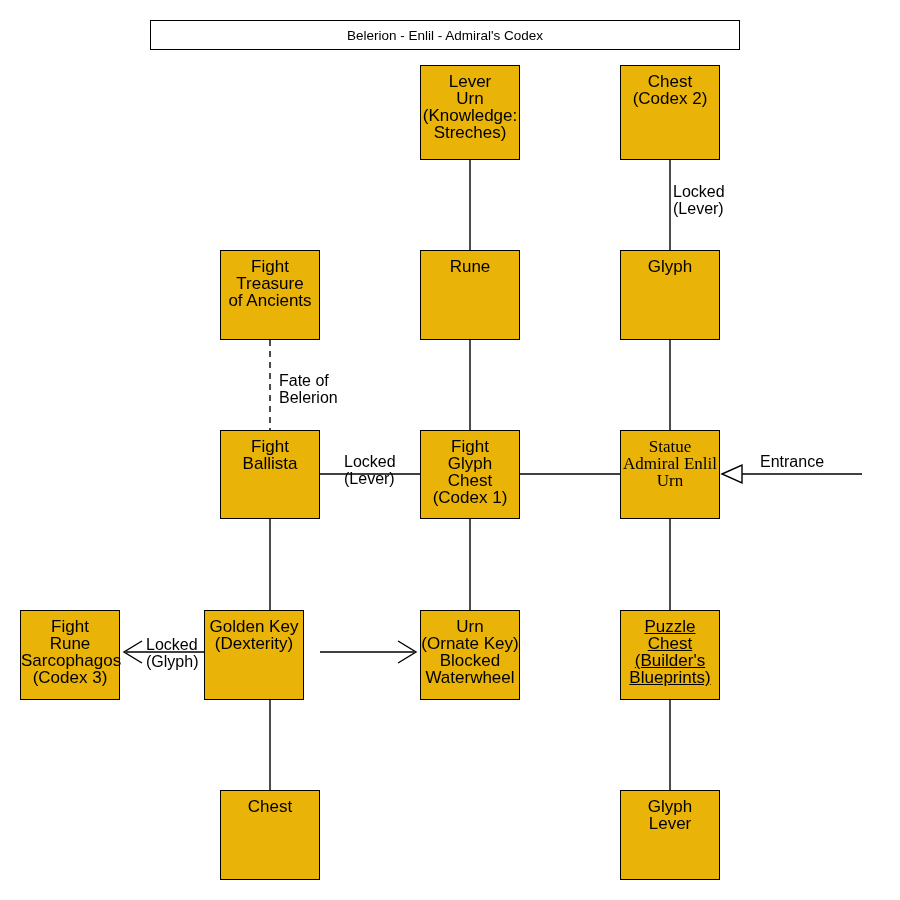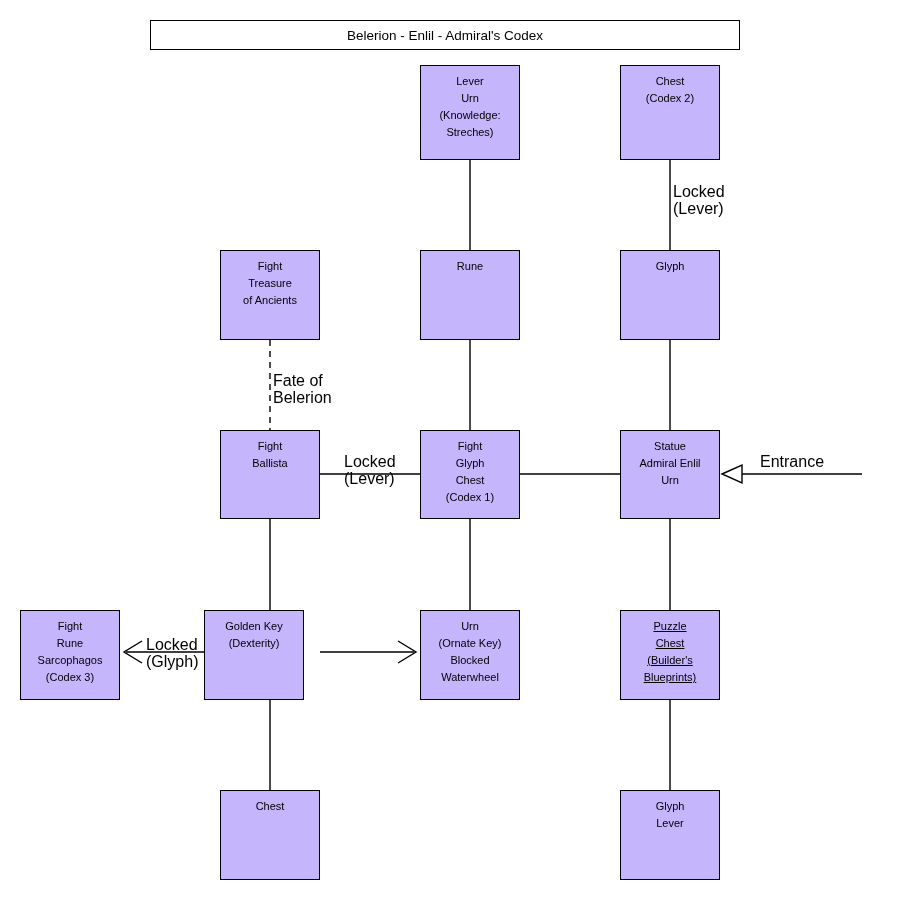--- a/index.html
+++ b/index.html
@@ -21,23 +21,23 @@
     left: 0;
     top: 0;
     width: 900px;
     height: 900px;
     pointer-events: none;
   }
   .node {
     position: absolute;
     box-sizing: border-box;
     border: 1.4px solid #000000;
-    background: #c4b5fd;
+    background: #eab308;
     color: #000000;
-    font-size: 11px;
+    font-size: 17px;
     line-height: 17px;
     text-align: center;
     padding-top: 7px;
     white-space: pre-line;
   }
   .title-bar {
     position: absolute;
     box-sizing: border-box;
     border: 1.4px solid #000000;
     background: #ffffff;
@@ -114,21 +114,21 @@
 Treasure
 of Ancients</div>
       <div class="node" style="left: 420px; top: 250px; width: 100px; height: 90px;">Rune</div>
       <div class="node" style="left: 620px; top: 250px; width: 100px; height: 90px;">Glyph</div>
       <div class="node" style="left: 220px; top: 430px; width: 100px; height: 89px;">Fight
 Ballista</div>
       <div class="node" style="left: 420px; top: 430px; width: 100px; height: 89px;">Fight
 Glyph
 Chest
 (Codex 1)</div>
-      <div class="node" style="left: 620px; top: 430px; width: 100px; height: 89px;">Statue
+      <div class="node" style="left: 620px; top: 430px; width: 100px; height: 89px; font-family: Liberation Serif, serif;">Statue
 Admiral Enlil
 Urn</div>
       <div class="node" style="left: 20px; top: 610px; width: 100px; height: 90px;">Fight
 Rune
 Sarcophagos
 (Codex 3)</div>
       <div class="node" style="left: 204px; top: 610px; width: 100px; height: 90px;">Golden Key
 (Dexterity)</div>
       <div class="node" style="left: 420px; top: 610px; width: 100px; height: 90px;">Urn
 (Ornate Key)
@@ -138,21 +138,21 @@
 Chest
 (Builder's
 Blueprints)</div>
       <div class="node" style="left: 220px; top: 790px; width: 100px; height: 90px;">Chest</div>
       <div class="node" style="left: 620px; top: 790px; width: 100px; height: 90px;">Glyph
 Lever</div>
     </div>
   <div id="edge-labels">
       <div class="edge-label" style="left: 673px; top: 183px;">Locked
 (Lever)</div>
-      <div class="edge-label" style="left: 273px; top: 372px;">Fate of
+      <div class="edge-label" style="left: 279px; top: 372px;">Fate of
 Belerion</div>
       <div class="edge-label" style="left: 344px; top: 453px;">Locked
 (Lever)</div>
       <div class="edge-label" style="left: 760px; top: 453px;">Entrance</div>
       <div class="edge-label" style="left: 146px; top: 636px;">Locked
 (Glyph)</div>
     </div>
 
 </div>
 

